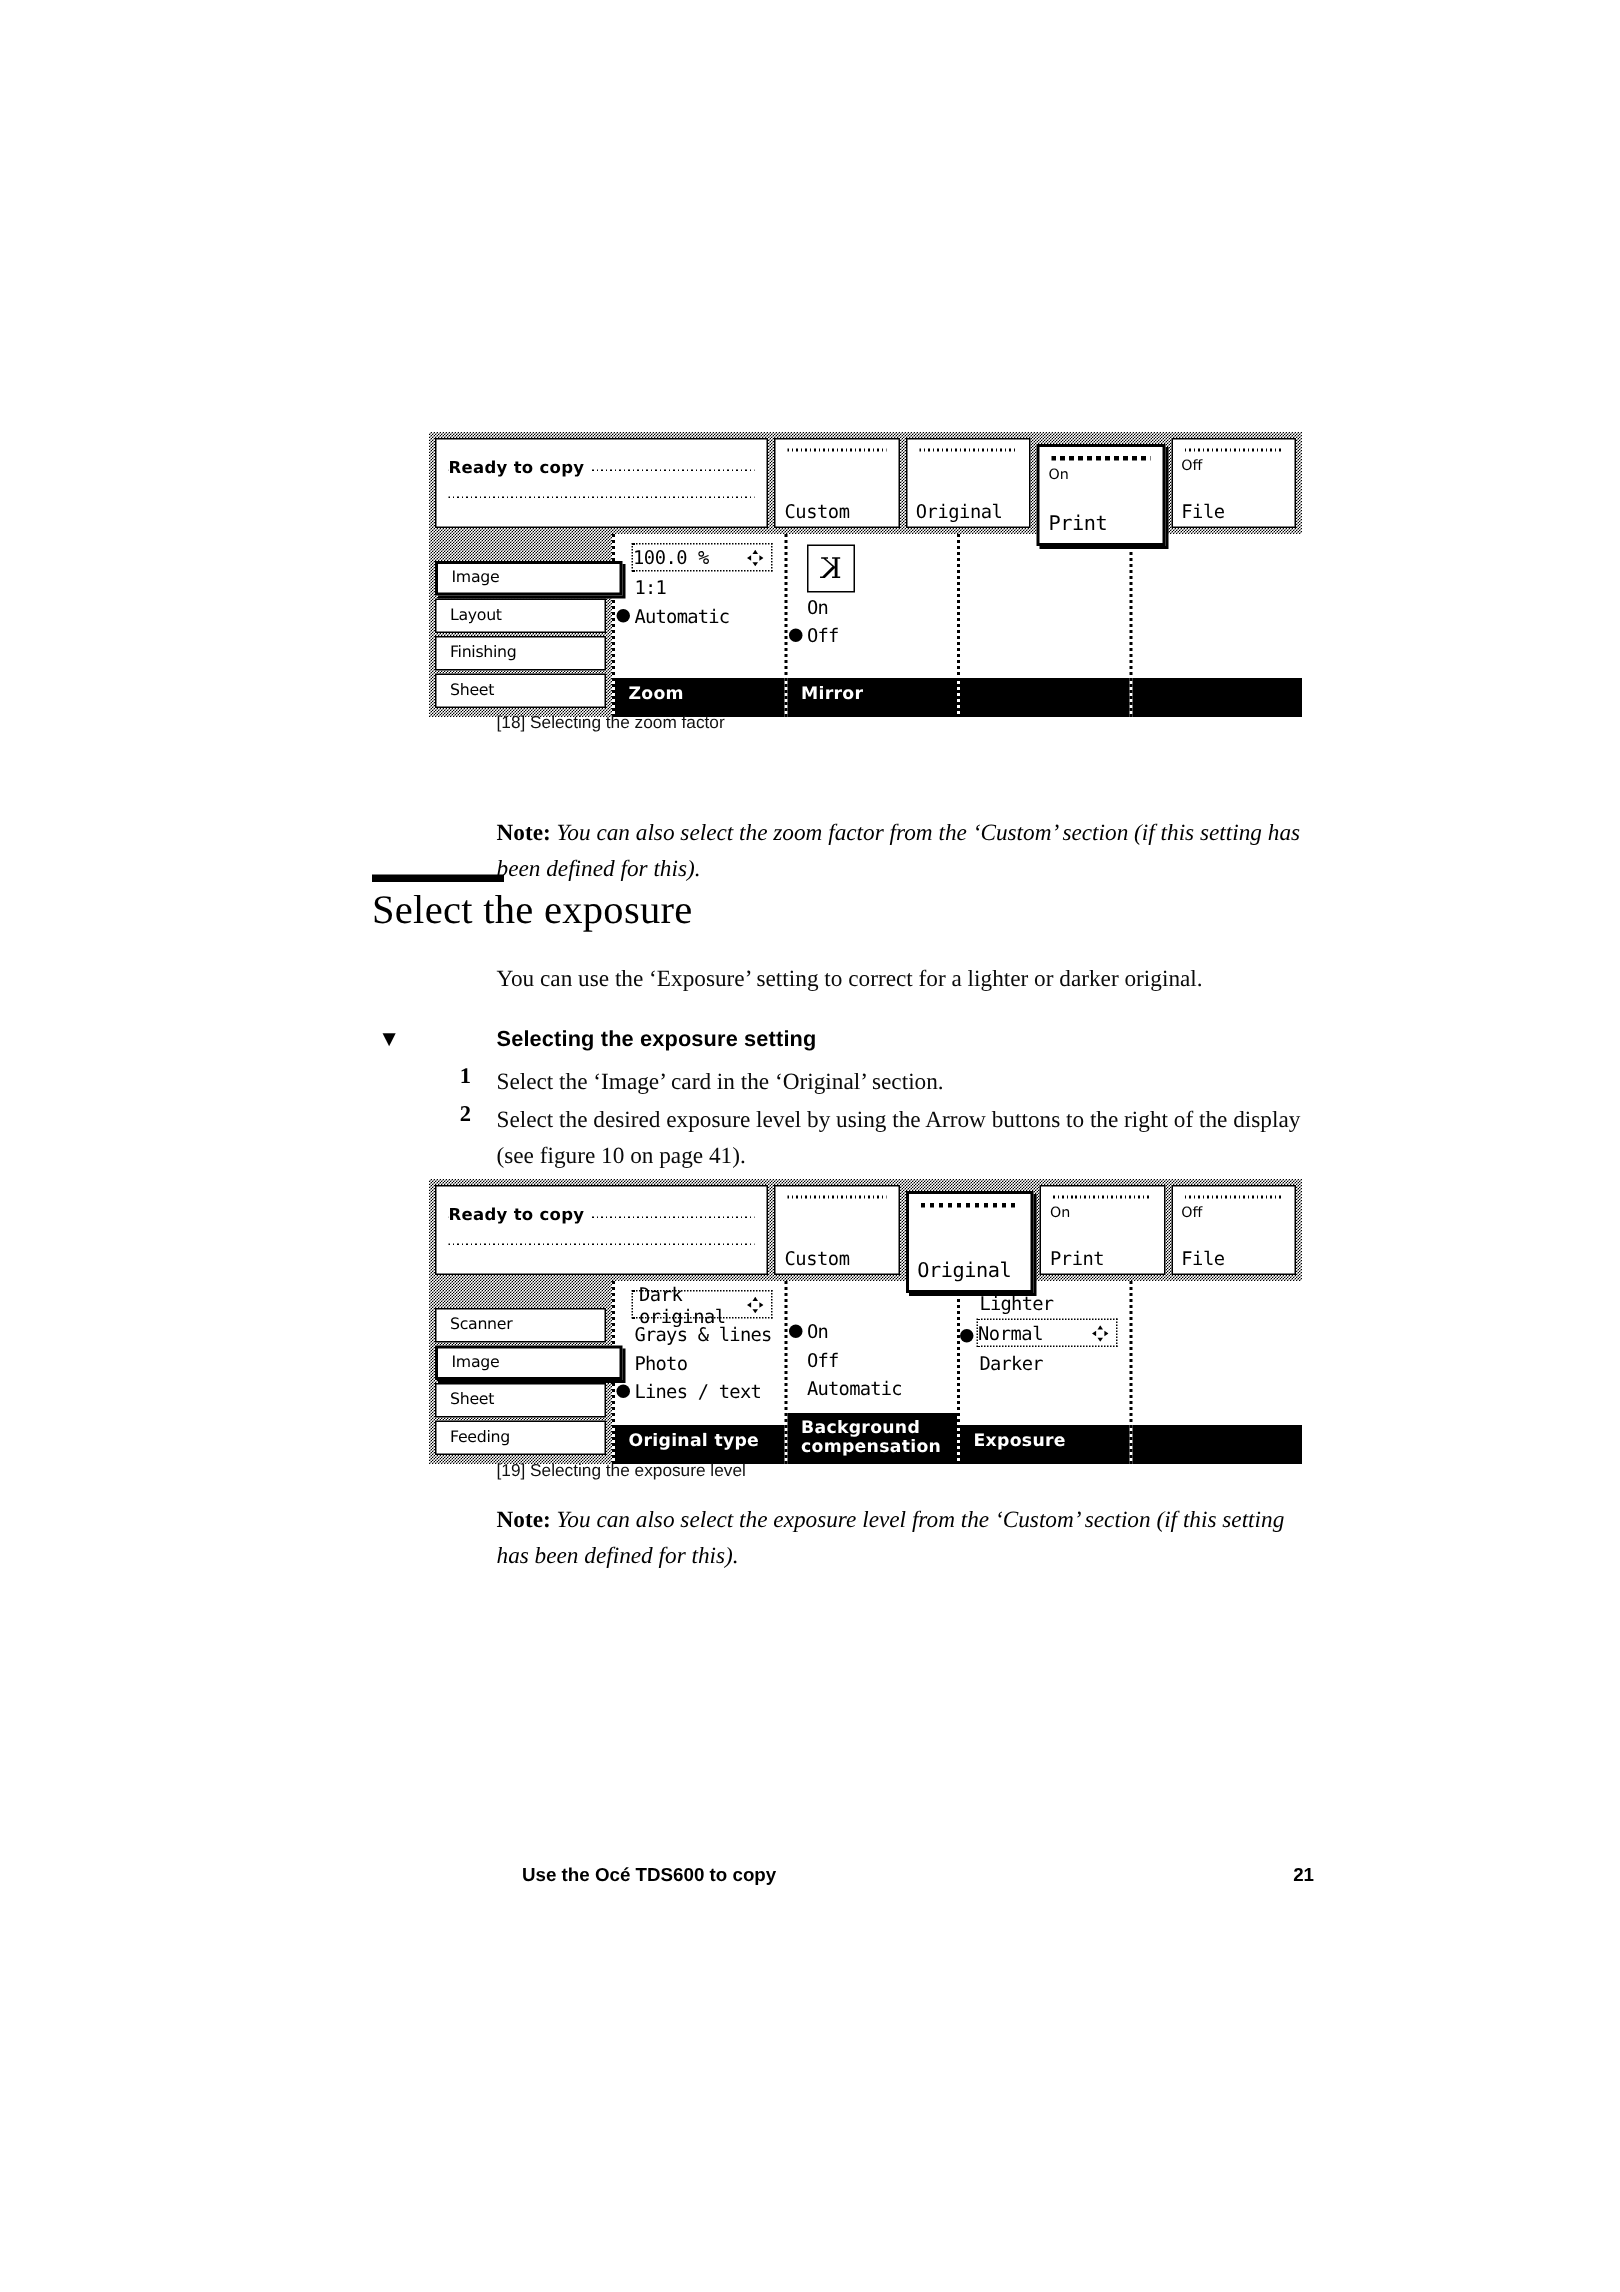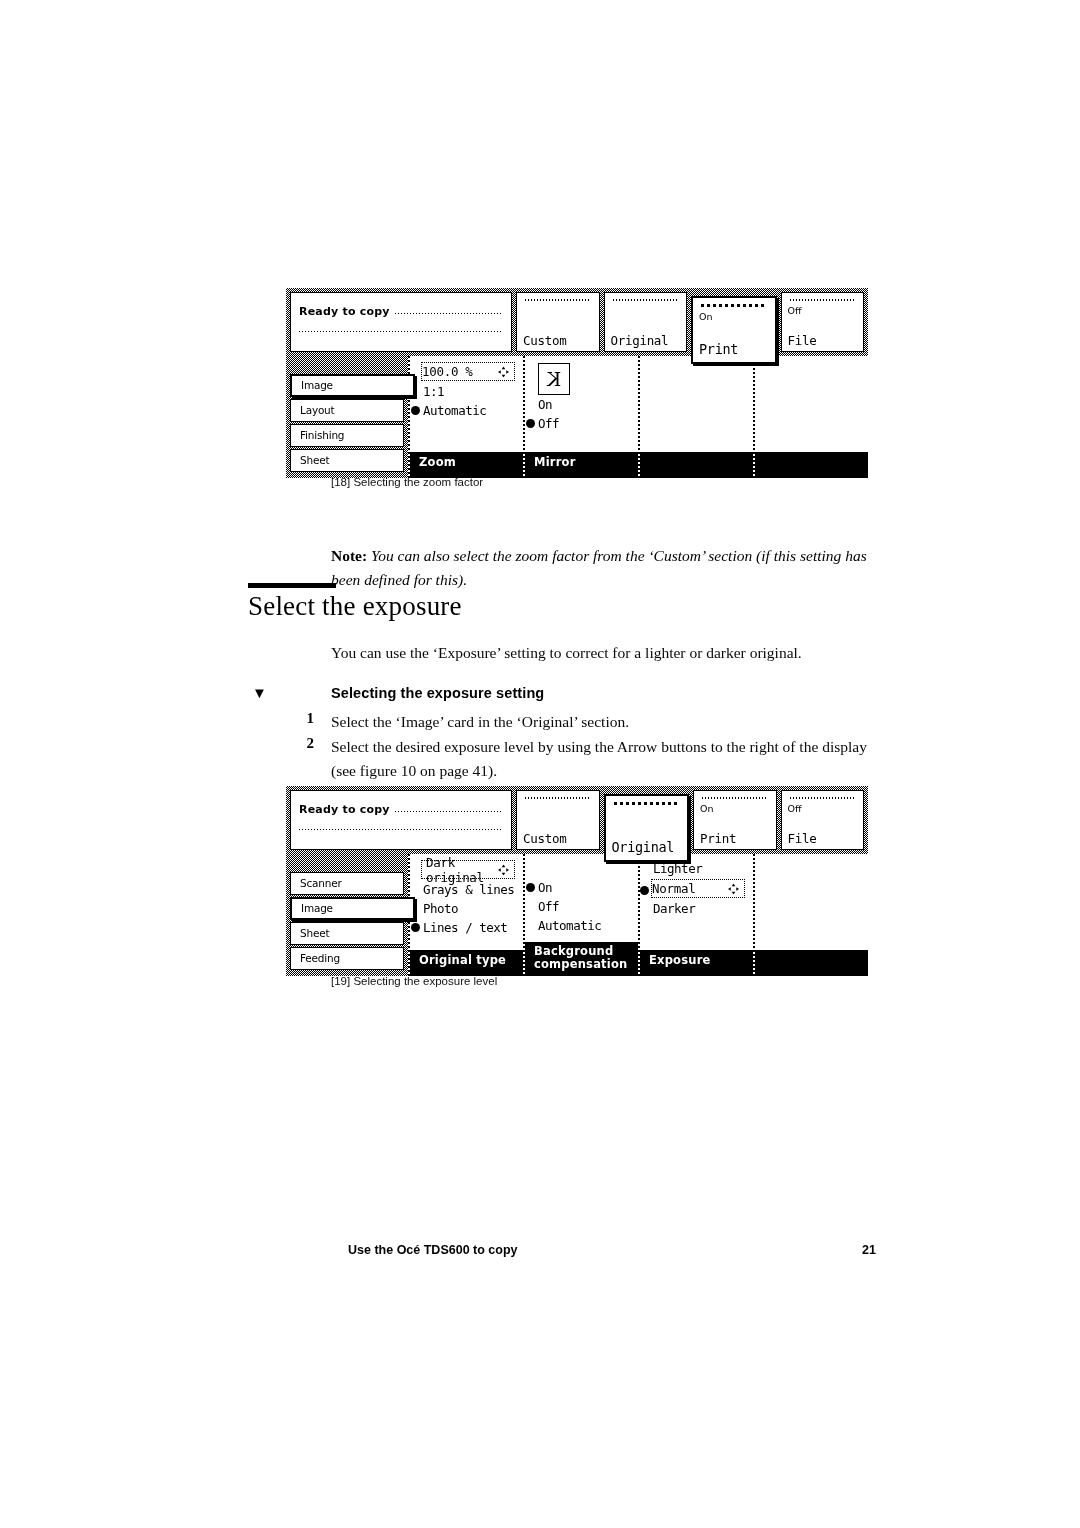--- a/index.html
+++ b/index.html
@@ -500,19 +500,23 @@
           <div class="col-items"></div>
           <div class="col-foot"></div>
         </div>
 
       </div>
     </div>
   </div>
 
   <div class="caption" style="position:absolute;left:331px;top:975px;">[19] Selecting the exposure level</div>
 
+  <div class="note" style="position:absolute;left:331px;top:1002px;width:546px;">
+    <b>Note:</b>
+    <span>You can also select the exposure level from the ‘Custom’ section (if this setting has been defined for this).</span>
+  </div>
 
   <div class="footer">
     <div style="margin-left:332px;">Use the Océ TDS600 to copy</div>
     <div style="margin-right:204px;">21</div>
   </div>
 
 </div>
 
 </body></html>

